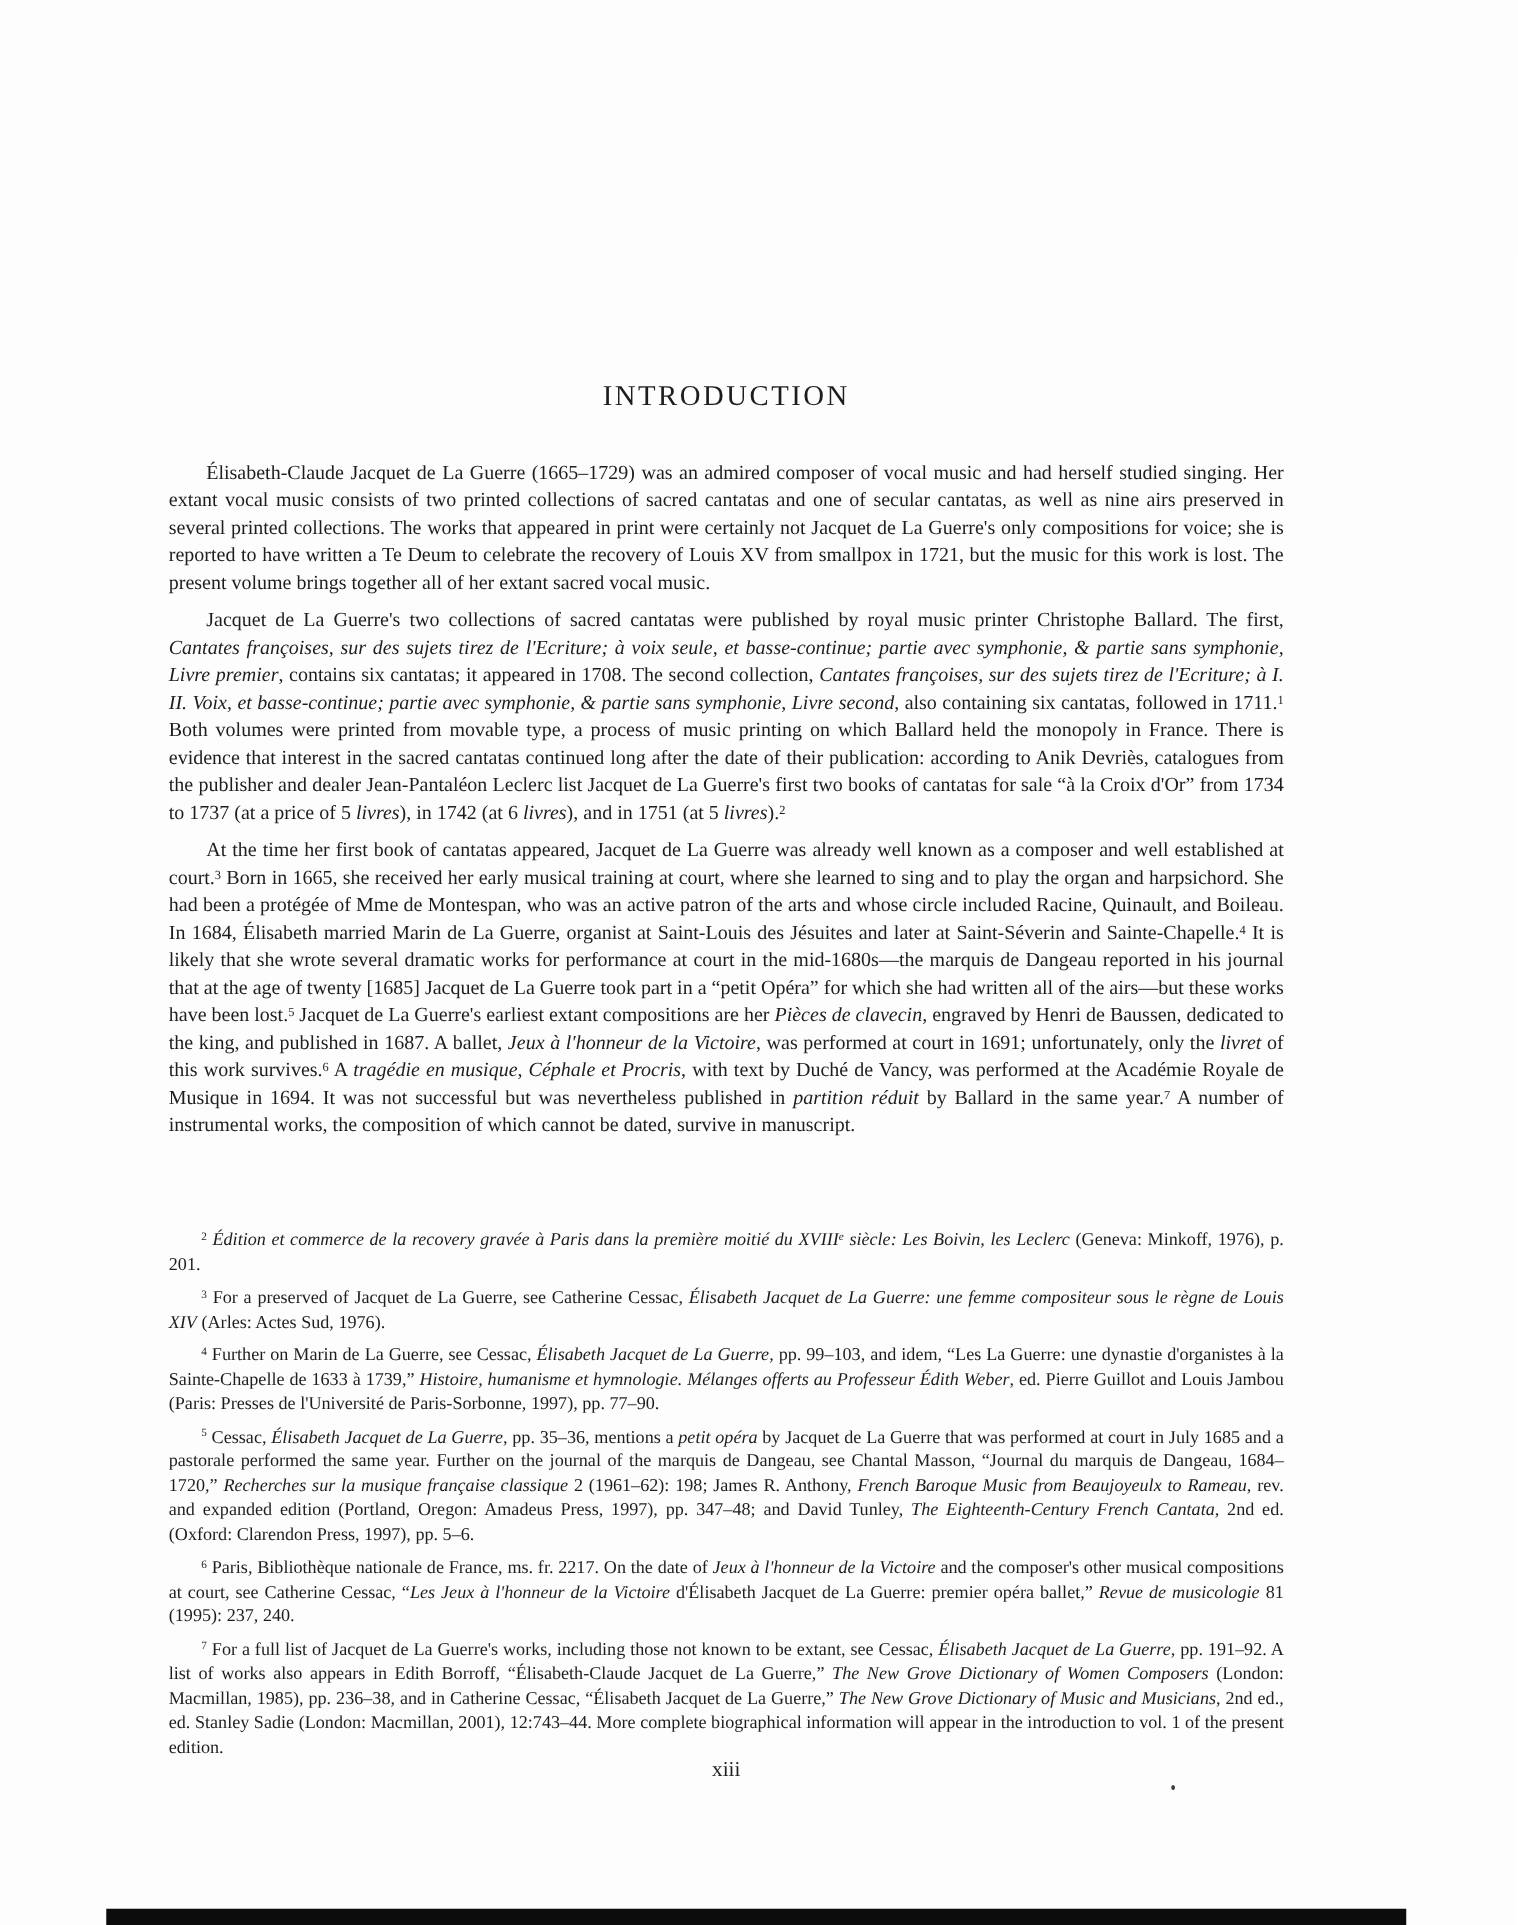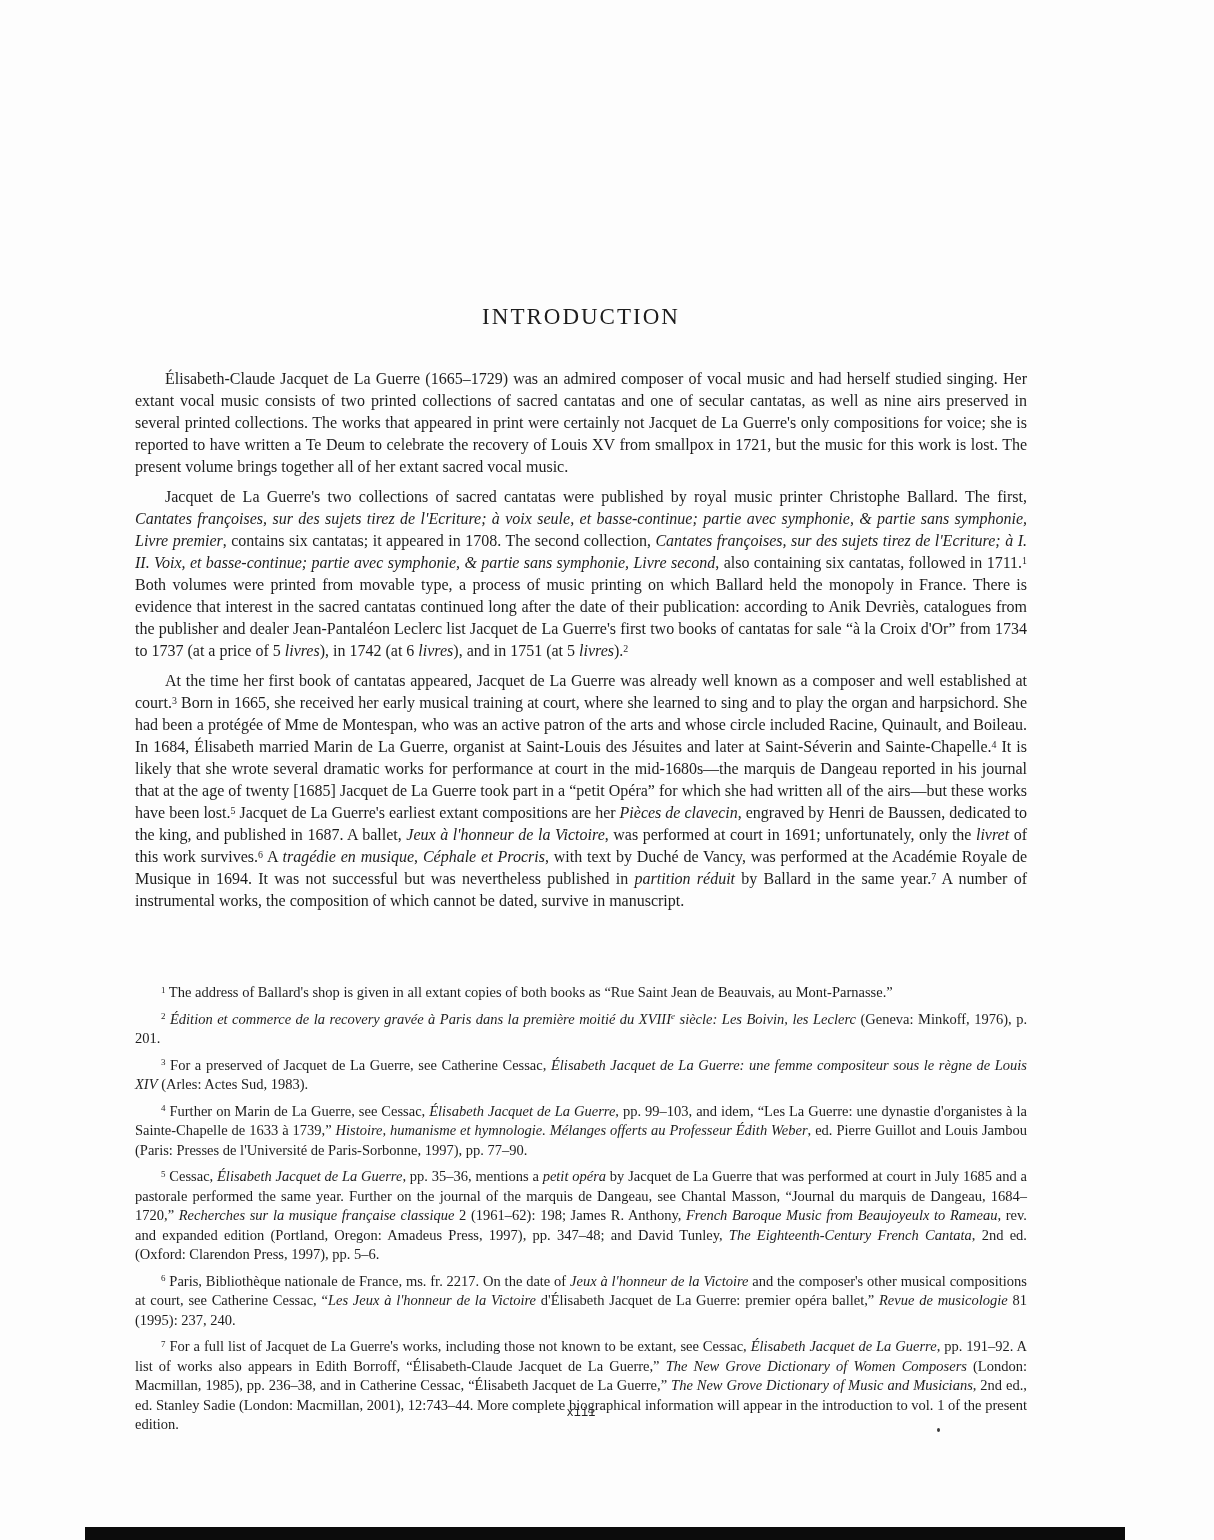--- a/index.html
+++ b/index.html
@@ -53,22 +53,21 @@
     position: relative;
     top: -0.45em;
   }
   .italic { font-style: italic; }
   .page-number {
     position: absolute;
     left: 135px;
     top: 1406px;
     width: 892px;
     text-align: center;
-    font-size: 12px;
-    font-family: Liberation Mono, monospace;
+    font-size: 17px;
   }
   .ink-speck {
     position: absolute;
     left: 937px;
     top: 1428px;
     width: 3px;
     height: 4px;
     background: #3a3a3a;
     border-radius: 50%;
   }
@@ -87,23 +86,22 @@
 <div class="page">
 
   <div class="content">
     <h1 class="title">INTRODUCTION</h1>
     <p class="body-para"><span>Élisabeth-Claude Jacquet de La Guerre (1665–1729) was an admired composer of vocal music and had herself studied singing. Her extant vocal music consists of two printed collections of sacred cantatas and one of secular cantatas, as well as nine airs preserved in several printed collections. The works that appeared in print were certainly not Jacquet de La Guerre's only compositions for voice; she is reported to have written a Te Deum to celebrate the recovery of Louis XV from smallpox in 1721, but the music for this work is lost. The present volume brings together all of her extant sacred vocal music.</span></p>
     <p class="body-para"><span>Jacquet de La Guerre's two collections of sacred cantatas were published by royal music printer Christophe Ballard. The first, </span><span class="italic">Cantates françoises, sur des sujets tirez de l'Ecriture; à voix seule, et basse-continue; partie avec symphonie, &amp; partie sans symphonie, Livre premier</span><span>, contains six cantatas; it appeared in 1708. The second collection, </span><span class="italic">Cantates françoises, sur des sujets tirez de l'Ecriture; à I. II. Voix, et basse-continue; partie avec symphonie, &amp; partie sans symphonie, Livre second</span><span>, also containing six cantatas, followed in 1711.</span><sup>1</sup><span> Both volumes were printed from movable type, a process of music printing on which Ballard held the monopoly in France. There is evidence that interest in the sacred cantatas continued long after the date of their publication: according to Anik Devriès, catalogues from the publisher and dealer Jean-Pantaléon Leclerc list Jacquet de La Guerre's first two books of cantatas for sale “à la Croix d'Or” from 1734 to 1737 (at a price of 5 </span><span class="italic">livres</span><span>), in 1742 (at 6 </span><span class="italic">livres</span><span>), and in 1751 (at 5 </span><span class="italic">livres</span><span>).</span><sup>2</sup></p>
     <p class="body-para"><span>At the time her first book of cantatas appeared, Jacquet de La Guerre was already well known as a composer and well established at court.</span><sup>3</sup><span> Born in 1665, she received her early musical training at court, where she learned to sing and to play the organ and harpsichord. She had been a protégée of Mme de Montespan, who was an active patron of the arts and whose circle included Racine, Quinault, and Boileau. In 1684, Élisabeth married Marin de La Guerre, organist at Saint-Louis des Jésuites and later at Saint-Séverin and Sainte-Chapelle.</span><sup>4</sup><span> It is likely that she wrote several dramatic works for performance at court in the mid-1680s—the marquis de Dangeau reported in his journal that at the age of twenty [1685] Jacquet de La Guerre took part in a “petit Opéra” for which she had written all of the airs—but these works have been lost.</span><sup>5</sup><span> Jacquet de La Guerre's earliest extant compositions are her </span><span class="italic">Pièces de clavecin</span><span>, engraved by Henri de Baussen, dedicated to the king, and published in 1687. A ballet, </span><span class="italic">Jeux à l'honneur de la Victoire</span><span>, was performed at court in 1691; unfortunately, only the </span><span class="italic">livret</span><span> of this work survives.</span><sup>6</sup><span> A </span><span class="italic">tragédie en musique</span><span>, </span><span class="italic">Céphale et Procris</span><span>, with text by Duché de Vancy, was performed at the Académie Royale de Musique in 1694. It was not successful but was nevertheless published in </span><span class="italic">partition réduit</span><span> by Ballard in the same year.</span><sup>7</sup><span> A number of instrumental works, the composition of which cannot be dated, survive in manuscript.</span></p>
   </div>
 
   <div class="footnotes">
-    <p class="footnote"><sup>1</sup><span> The address of Ballard's shop is given in all extant copies of both books as “Rue Saint Jean de Beauvais, au Mont-Parnasse.”</span></p>
     <p class="footnote"><sup>2</sup><span> </span><span class="italic">Édition et commerce de la recovery gravée à Paris dans la première moitié du XVIII</span><sup class="italic">e</sup><span class="italic"> siècle: Les Boivin, les Leclerc</span><span> (Geneva: Minkoff, 1976), p. 201.</span></p>
-    <p class="footnote"><sup>3</sup><span> For a preserved of Jacquet de La Guerre, see Catherine Cessac, </span><span class="italic">Élisabeth Jacquet de La Guerre: une femme compositeur sous le règne de Louis XIV</span><span> (Arles: Actes Sud, 1983).</span></p>
+    <p class="footnote"><sup>3</sup><span> For a preserved of Jacquet de La Guerre, see Catherine Cessac, </span><span class="italic">Élisabeth Jacquet de La Guerre: une femme compositeur sous le règne de Louis XIV</span><span> (Arles: Actes Sud, 1976).</span></p>
     <p class="footnote"><sup>4</sup><span> Further on Marin de La Guerre, see Cessac, </span><span class="italic">Élisabeth Jacquet de La Guerre</span><span>, pp. 99–103, and idem, “Les La Guerre: une dynastie d'organistes à la Sainte-Chapelle de 1633 à 1739,” </span><span class="italic">Histoire, humanisme et hymnologie. Mélanges offerts au Professeur Édith Weber</span><span>, ed. Pierre Guillot and Louis Jambou (Paris: Presses de l'Université de Paris-Sorbonne, 1997), pp. 77–90.</span></p>
     <p class="footnote"><sup>5</sup><span> Cessac, </span><span class="italic">Élisabeth Jacquet de La Guerre</span><span>, pp. 35–36, mentions a </span><span class="italic">petit opéra</span><span> by Jacquet de La Guerre that was performed at court in July 1685 and a pastorale performed the same year. Further on the journal of the marquis de Dangeau, see Chantal Masson, “Journal du marquis de Dangeau, 1684–1720,” </span><span class="italic">Recherches sur la musique française classique</span><span> 2 (1961–62): 198; James R. Anthony, </span><span class="italic">French Baroque Music from Beaujoyeulx to Rameau</span><span>, rev. and expanded edition (Portland, Oregon: Amadeus Press, 1997), pp. 347–48; and David Tunley, </span><span class="italic">The Eighteenth-Century French Cantata</span><span>, 2nd ed. (Oxford: Clarendon Press, 1997), pp. 5–6.</span></p>
     <p class="footnote"><sup>6</sup><span> Paris, Bibliothèque nationale de France, ms. fr. 2217. On the date of </span><span class="italic">Jeux à l'honneur de la Victoire</span><span> and the composer's other musical compositions at court, see Catherine Cessac, “</span><span class="italic">Les Jeux à l'honneur de la Victoire</span><span> d'Élisabeth Jacquet de La Guerre: premier opéra ballet,” </span><span class="italic">Revue de musicologie</span><span> 81 (1995): 237, 240.</span></p>
     <p class="footnote"><sup>7</sup><span> For a full list of Jacquet de La Guerre's works, including those not known to be extant, see Cessac, </span><span class="italic">Élisabeth Jacquet de La Guerre</span><span>, pp. 191–92. A list of works also appears in Edith Borroff, “Élisabeth-Claude Jacquet de La Guerre,” </span><span class="italic">The New Grove Dictionary of Women Composers</span><span> (London: Macmillan, 1985), pp. 236–38, and in Catherine Cessac, “Élisabeth Jacquet de La Guerre,” </span><span class="italic">The New Grove Dictionary of Music and Musicians</span><span>, 2nd ed., ed. Stanley Sadie (London: Macmillan, 2001), 12:743–44. More complete biographical information will appear in the introduction to vol. 1 of the present edition.</span></p>
   </div>
 
   <div class="page-number">xiii</div>
 
   <div class="ink-speck"></div>
   <div class="scan-edge-bar"></div>

